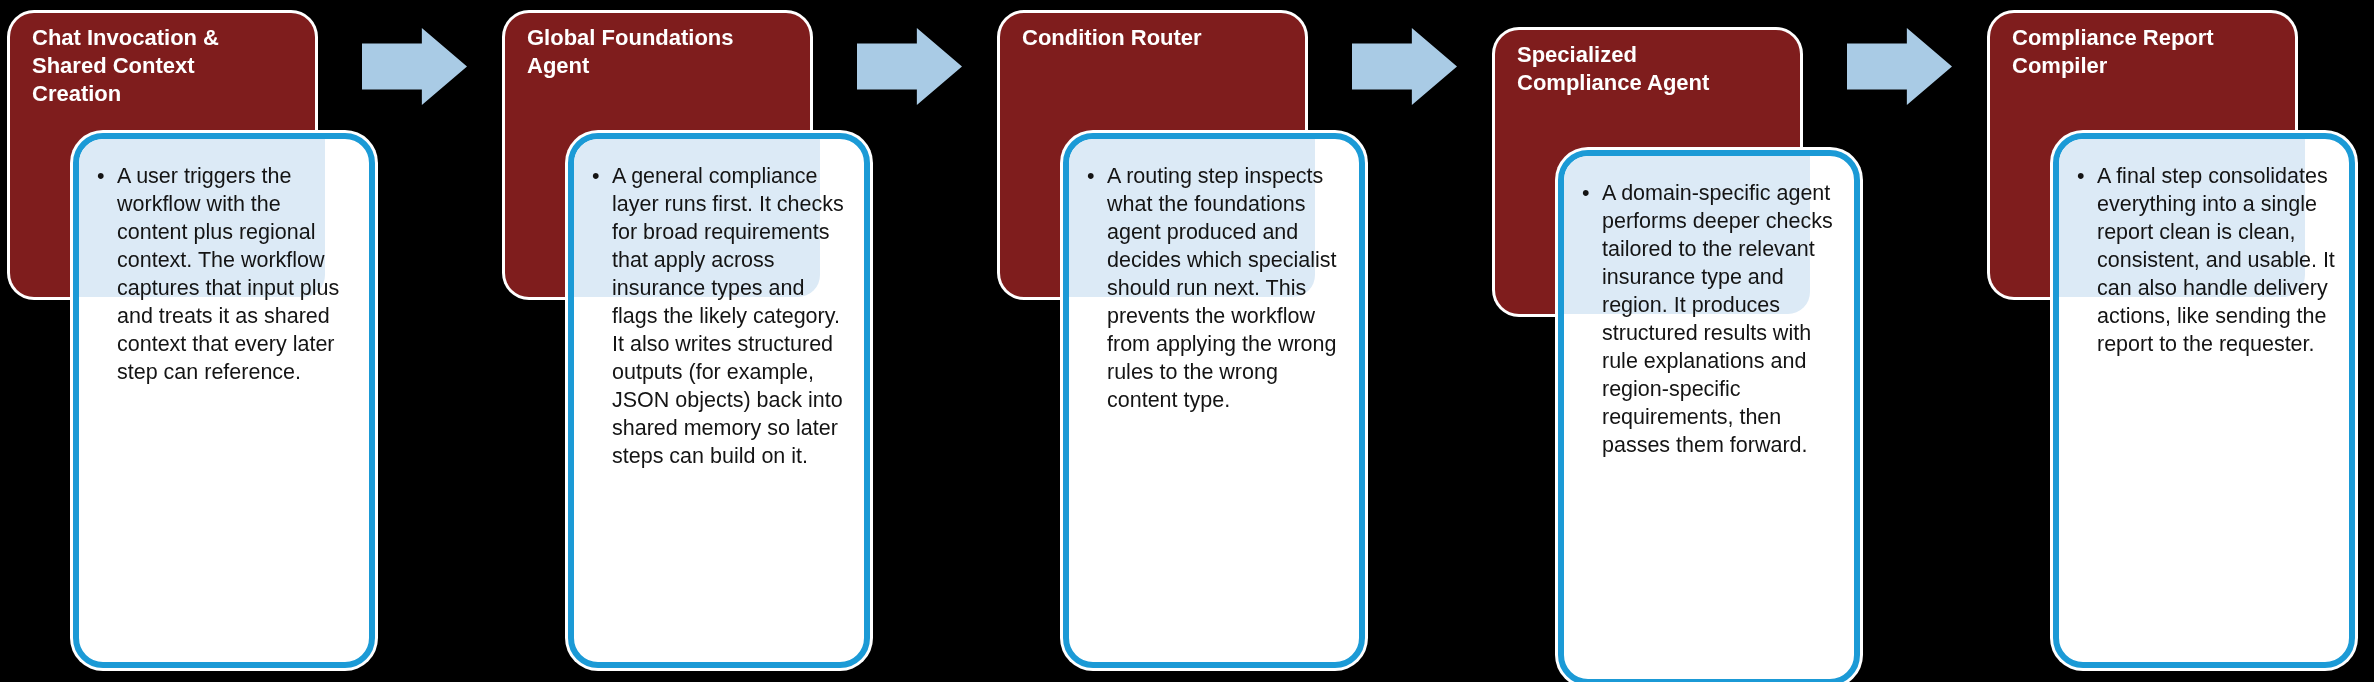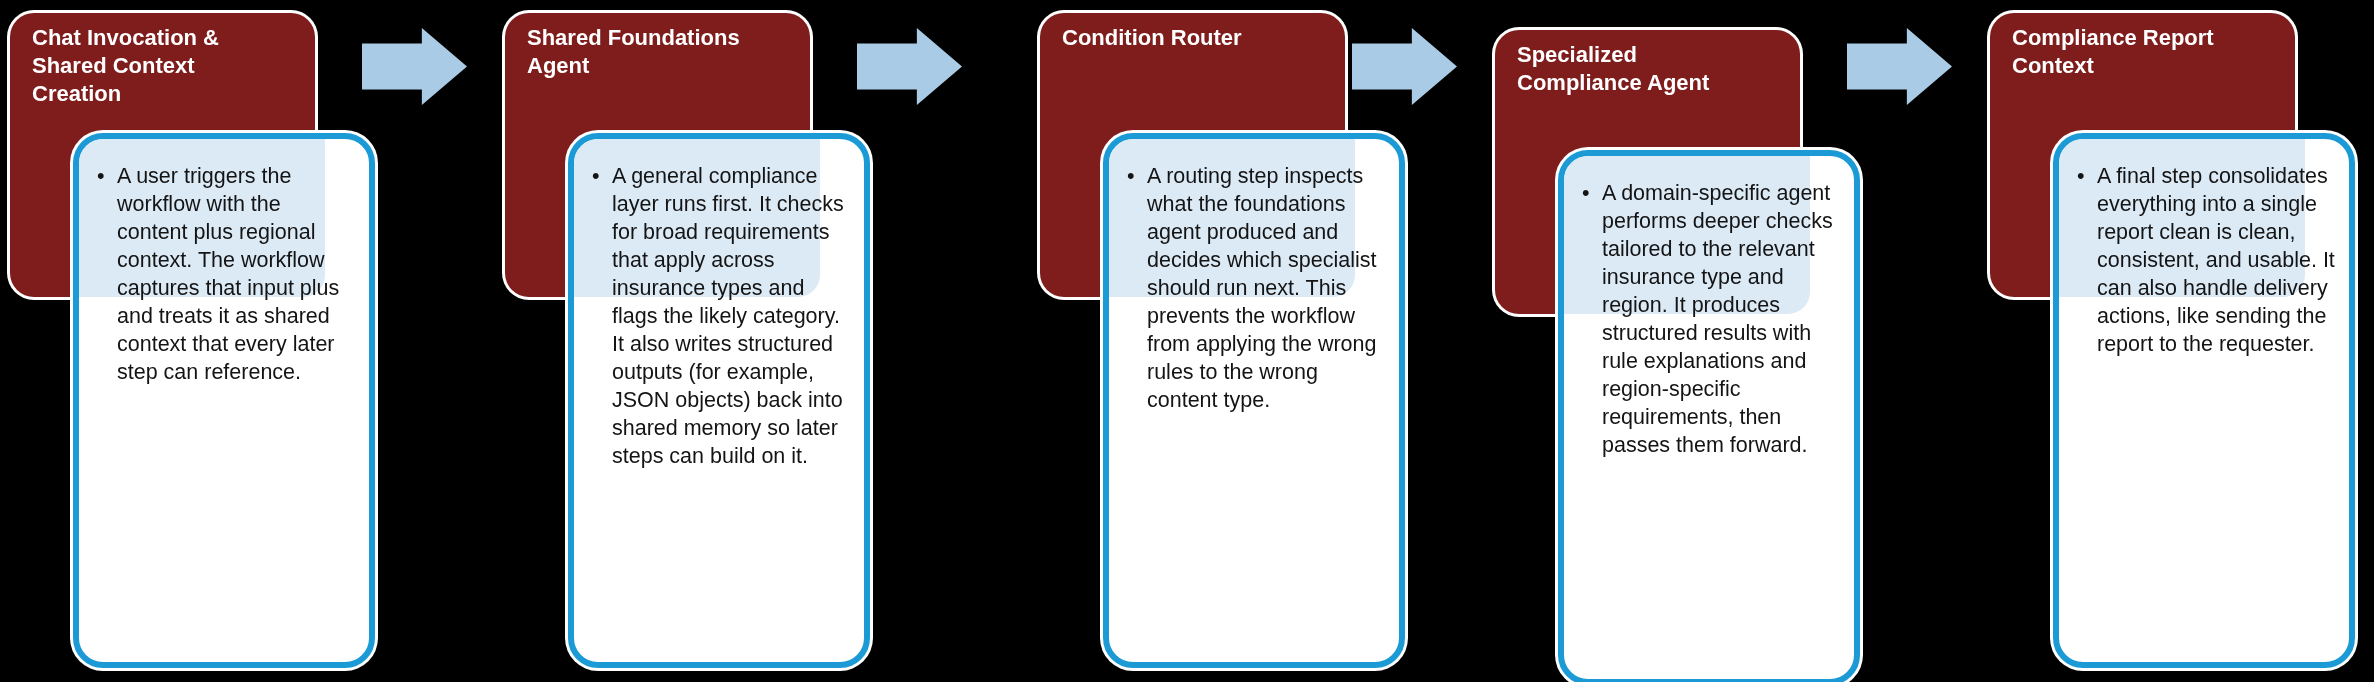--- a/index.html
+++ b/index.html
@@ -16,21 +16,21 @@
     font-family: "Liberation Sans", sans-serif;
   }
   .step {
     position: absolute;
     top: 0;
     width: 495px;
     height: 682px;
   }
   .s0 { left: 10px; }
   .s1 { left: 505px; }
-  .s2 { left: 1040px; }
+  .s2 { left: 1000px; }
   .s3 { left: 1495px; margin-top: 17px; }
   .s4 { left: 1990px; }
 
   .header-box {
     position: absolute;
     left: 0;
     top: 13px;
     width: 305px;
     height: 284px;
     box-sizing: border-box;
@@ -119,21 +119,21 @@
         <div class="li">
           <span class="marker">•</span>
           <span class="li-text">A user triggers the workflow with the content plus regional context. The workflow captures that input plus and treats it as shared context that every later step can reference.</span>
         </div>
       </div>
     </div>
   </div>
 
   <div class="step s1">
     <div class="header-box">
-      <span>Shared Foundations Agent</span>
+      <span>Global Foundations Agent</span>
     </div>
     <div class="body-card">
       <div class="tint"></div>
       <div class="bullets">
         <div class="li">
           <span class="marker">•</span>
           <span class="li-text">A general compliance layer runs first. It checks for broad requirements that apply across insurance types and flags the likely category. It also writes structured outputs (for example, JSON objects) back into shared memory so later steps can build on it.</span>
         </div>
       </div>
     </div>
@@ -164,21 +164,21 @@
         <div class="li">
           <span class="marker">•</span>
           <span class="li-text">A domain-specific agent performs deeper checks tailored to the relevant insurance type and region. It produces structured results with rule explanations and region-specific requirements, then passes them forward.</span>
         </div>
       </div>
     </div>
   </div>
 
   <div class="step s4">
     <div class="header-box">
-      <span>Compliance Report Context</span>
+      <span>Compliance Report Compiler</span>
     </div>
     <div class="body-card">
       <div class="tint"></div>
       <div class="bullets">
         <div class="li">
           <span class="marker">•</span>
           <span class="li-text">A final step consolidates everything into a single report clean is clean, consistent, and usable. It can also handle delivery actions, like sending the report to the requester.</span>
         </div>
       </div>
     </div>

